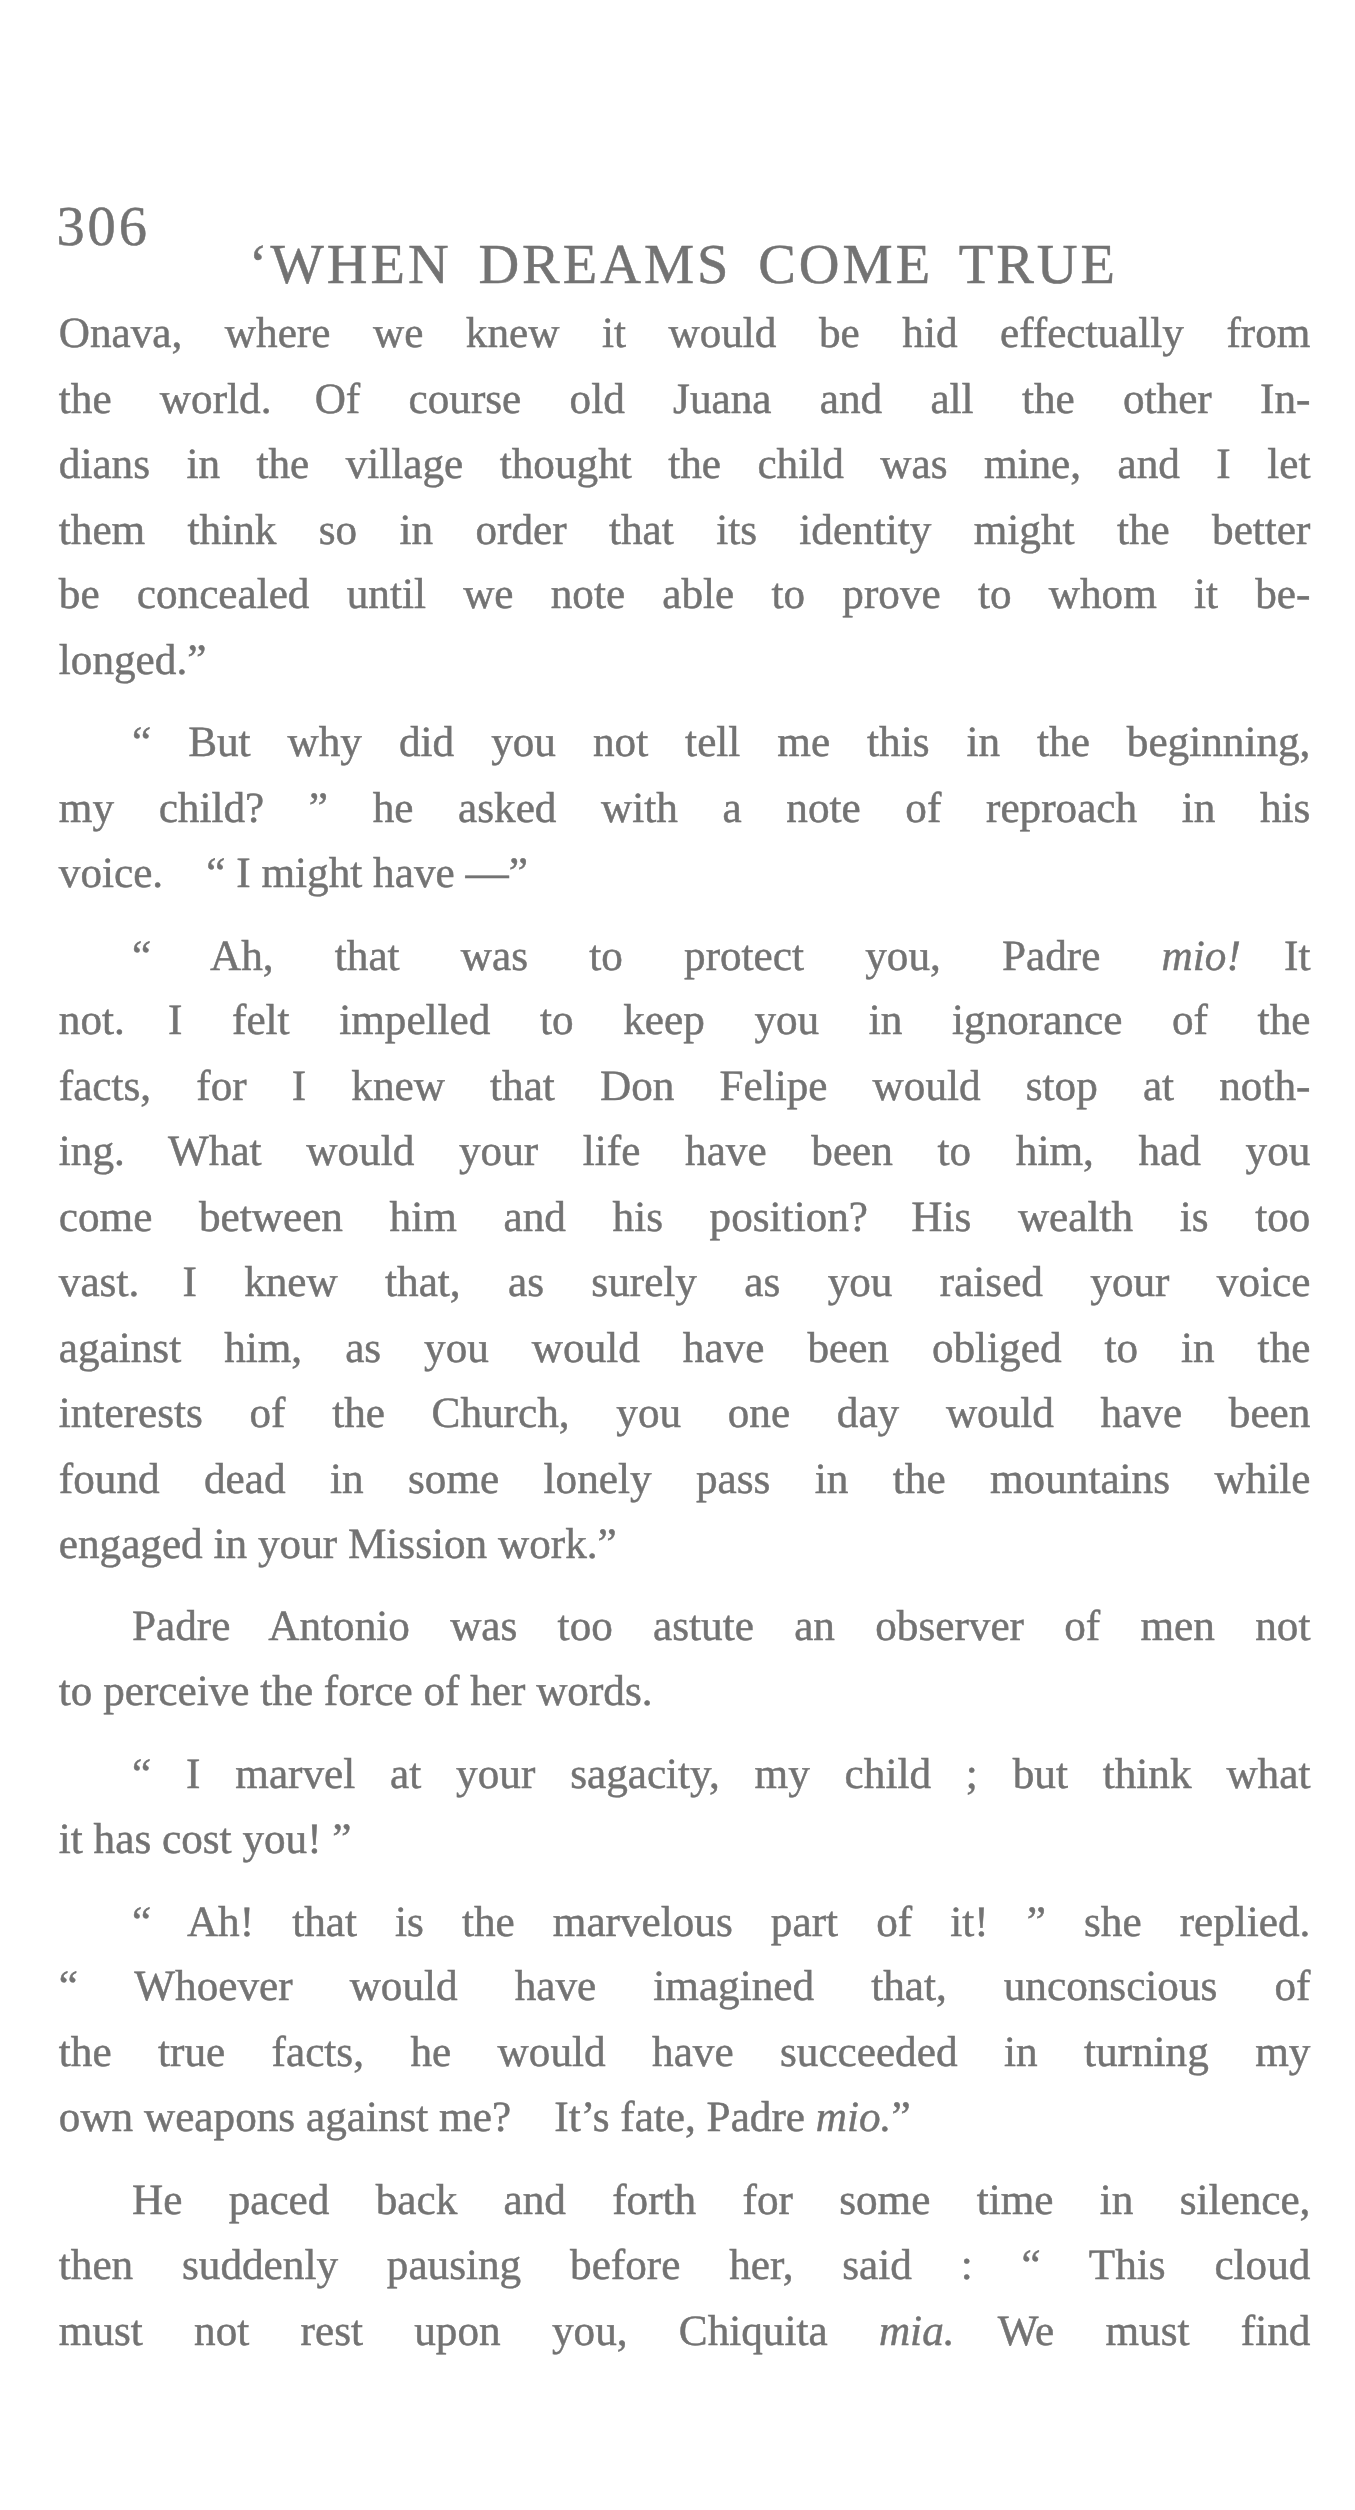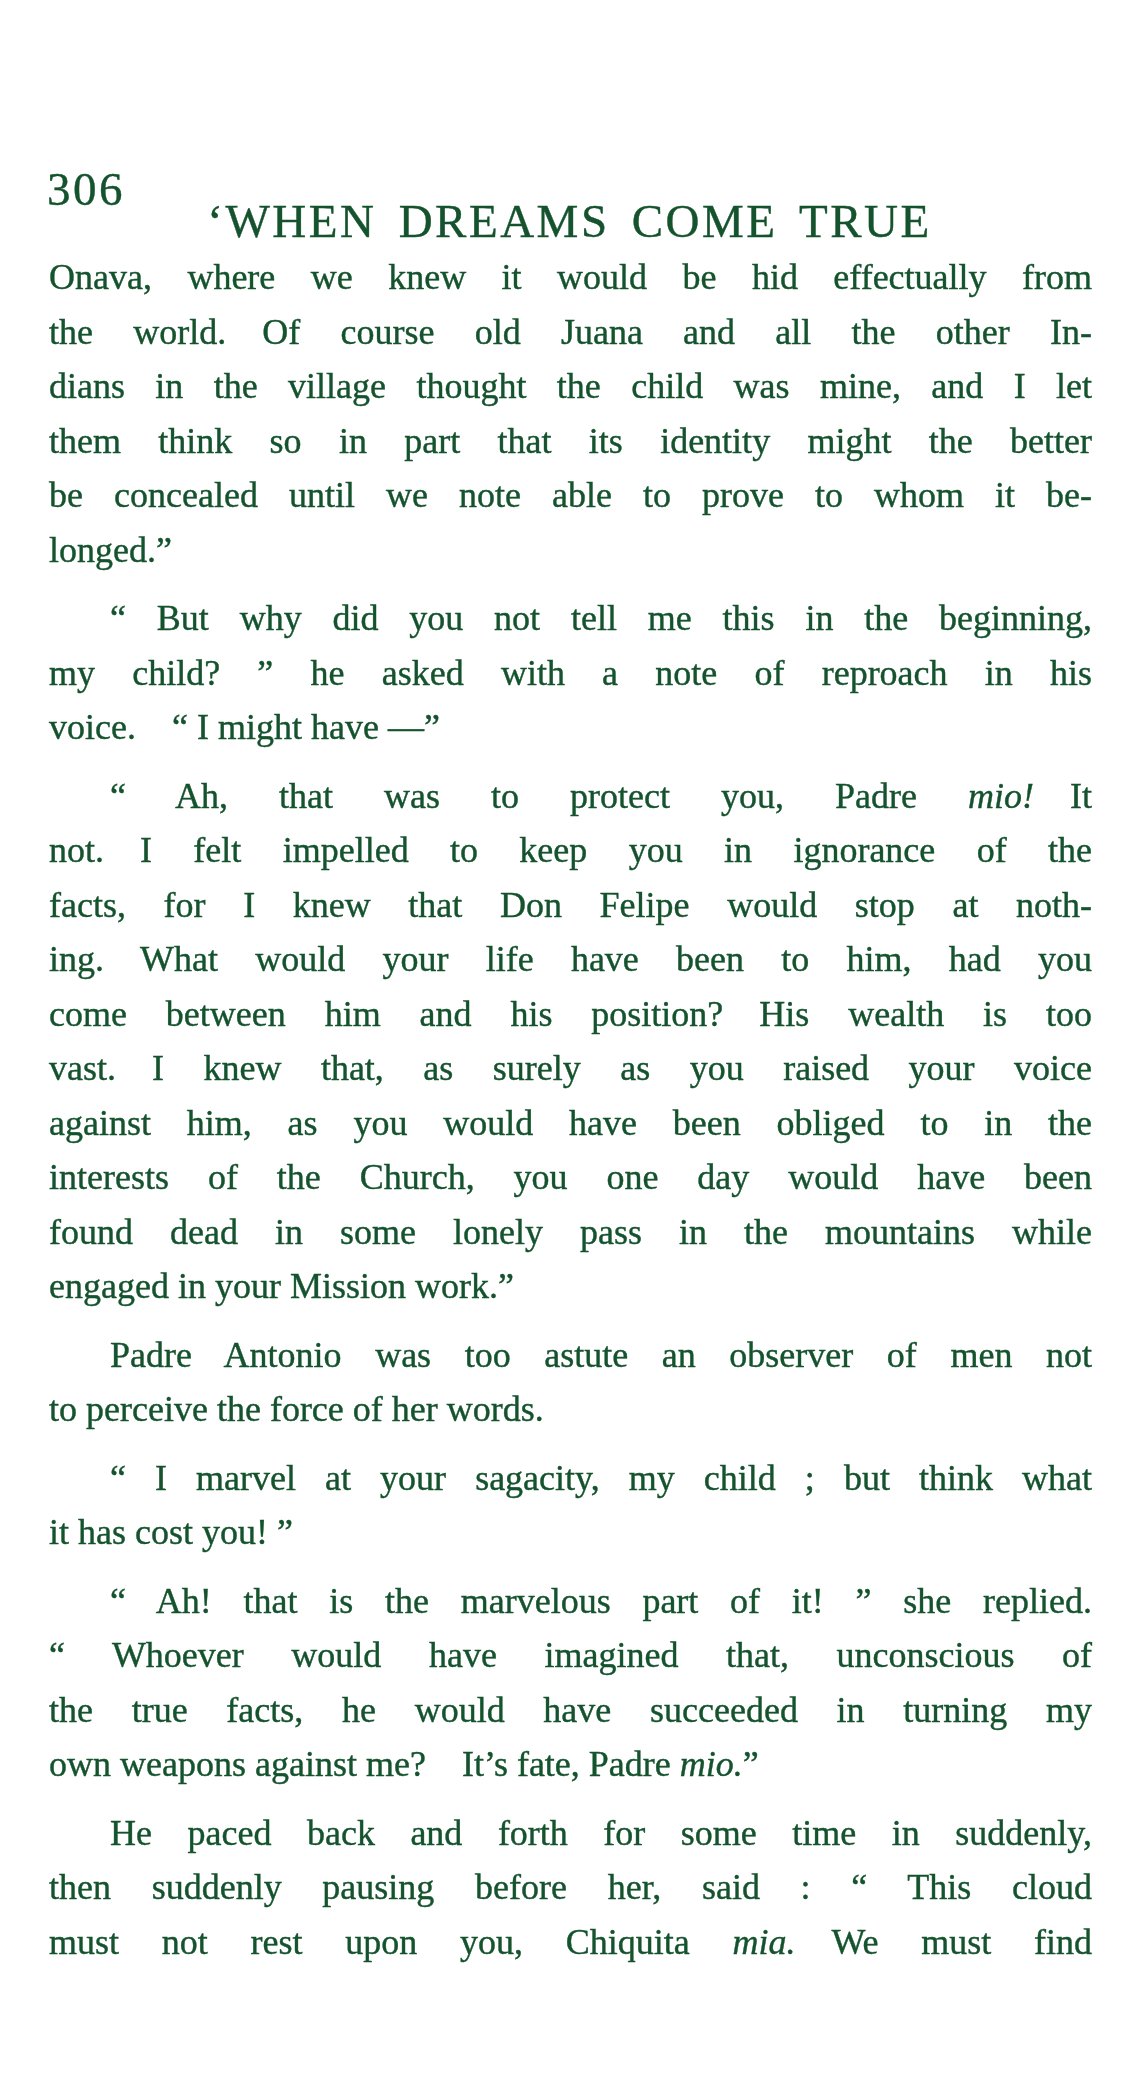--- a/index.html
+++ b/index.html
@@ -5,21 +5,21 @@
   html, body {
     margin: 0;
     padding: 0;
     background: #ffffff;
   }
   .page {
     position: relative;
     width: 1129px;
     height: 2092px;
     background: #ffffff;
-    color: #14532d;
+    color: #737373;
     font-family: "Liberation Serif", "DejaVu Serif", serif;
     overflow: hidden;
     -webkit-text-stroke: 0.4px currentColor;
   }
   .running-head {
     position: absolute;
     top: 163px;
     left: 47px;
     width: 1045px;
     height: 52px;
@@ -70,21 +70,21 @@
 
 <div class="page">
   <header class="running-head">
     <span class="folio">306</span>
     <span class="running-title">‘WHEN DREAMS COME TRUE</span>
   </header>
   <main class="text-block">
       <div class="line j"><span>Onava, where we knew it would be hid effectually from</span></div>
       <div class="line j"><span>the world.  Of course old Juana and all the other In-</span></div>
       <div class="line j"><span>dians in the village thought the child was mine, and I let</span></div>
-      <div class="line j"><span>them think so in part that its identity might the better</span></div>
+      <div class="line j"><span>them think so in order that its identity might the better</span></div>
       <div class="line j"><span>be concealed until we note able to prove to whom it be-</span></div>
       <div class="line"><span>longed.”</span></div>
       <div class="line j ind"><span>“ But why did you not tell me this in the beginning,</span></div>
       <div class="line j"><span>my child? ” he asked with a note of reproach in his</span></div>
       <div class="line"><span>voice.  “ I might have —”</span></div>
       <div class="line j ind"><span>“ Ah, that was to protect you, Padre </span><span class="it">mio!</span><span>  It</span></div>
       <div class="line j"><span>not.  I felt impelled to keep you in ignorance of the</span></div>
       <div class="line j"><span>facts, for I knew that Don Felipe would stop at noth-</span></div>
       <div class="line j"><span>ing.  What would your life have been to him, had you</span></div>
       <div class="line j"><span>come between him and his position?  His wealth is too</span></div>
@@ -94,17 +94,17 @@
       <div class="line j"><span>found dead in some lonely pass in the mountains while</span></div>
       <div class="line"><span>engaged in your Mission work.”</span></div>
       <div class="line j ind"><span>Padre Antonio was too astute an observer of men not</span></div>
       <div class="line"><span>to perceive the force of her words.</span></div>
       <div class="line j ind"><span>“ I marvel at your sagacity, my child ; but think what</span></div>
       <div class="line"><span>it has cost you! ”</span></div>
       <div class="line j ind"><span>“ Ah! that is the marvelous part of it! ” she replied.</span></div>
       <div class="line j"><span>“ Whoever would have imagined that, unconscious of</span></div>
       <div class="line j"><span>the true facts, he would have succeeded in turning my</span></div>
       <div class="line"><span>own weapons against me?  It’s fate, Padre </span><span class="it">mio.</span><span>”</span></div>
-      <div class="line j ind"><span>He paced back and forth for some time in suddenly,</span></div>
+      <div class="line j ind"><span>He paced back and forth for some time in silence,</span></div>
       <div class="line j"><span>then suddenly pausing before her, said : “ This cloud</span></div>
       <div class="line j"><span>must not rest upon you, Chiquita </span><span class="it">mia.</span><span>  We must find</span></div>
     </main>
 </div>
 
 </body></html>

